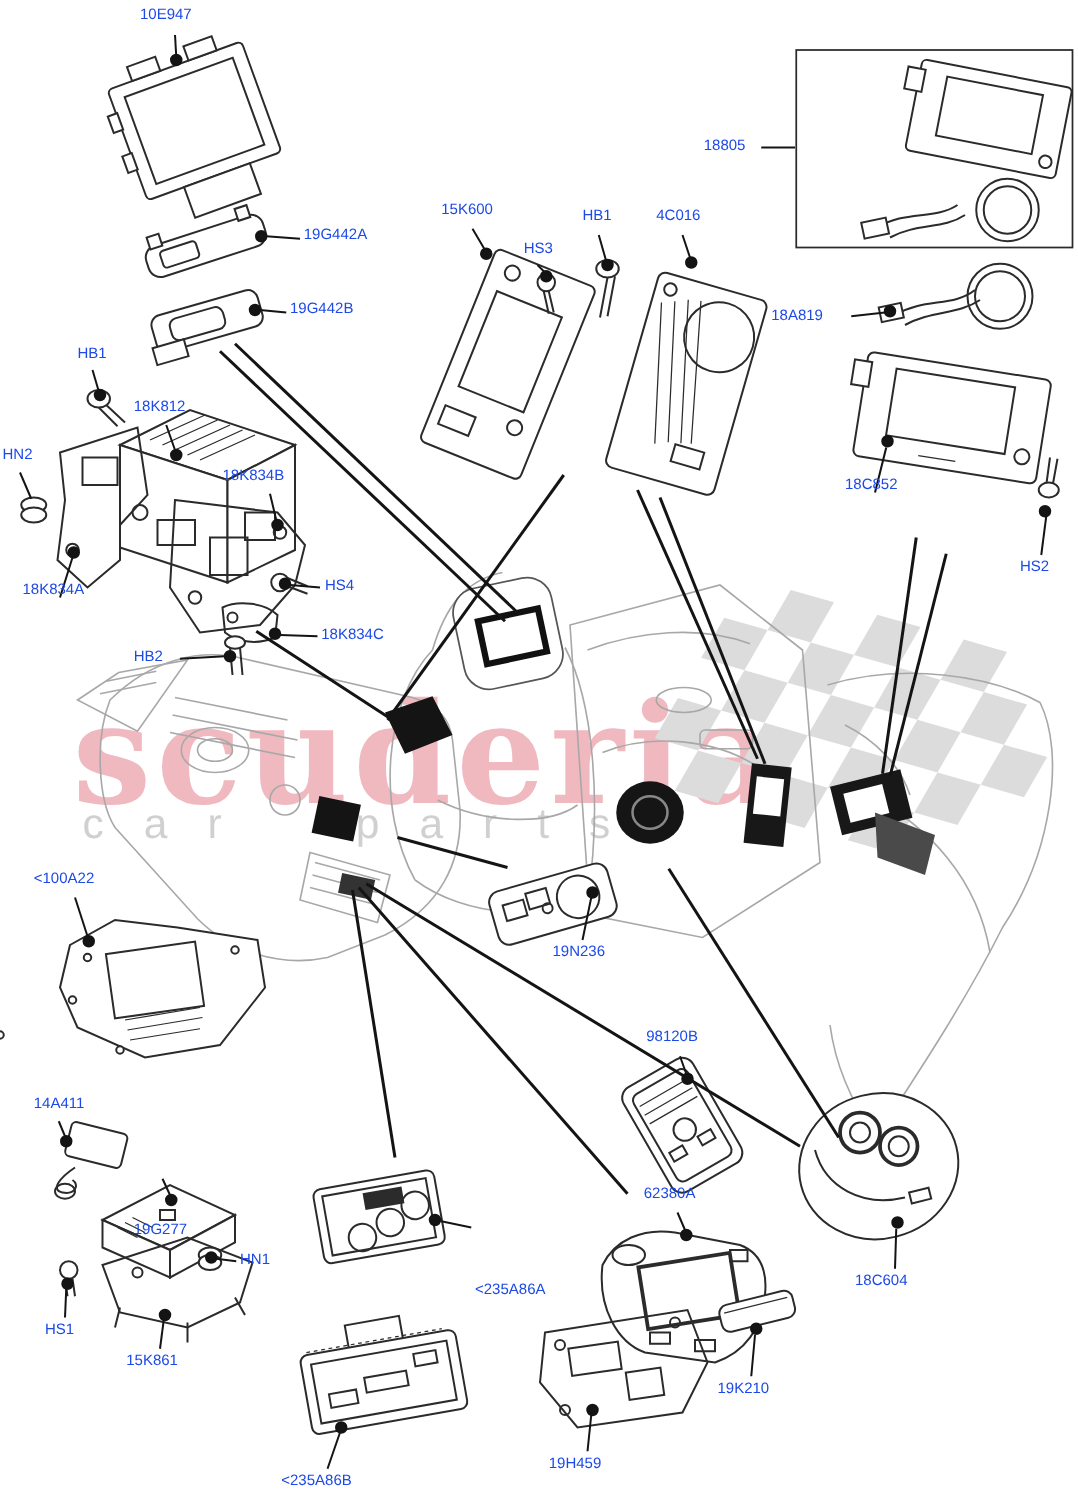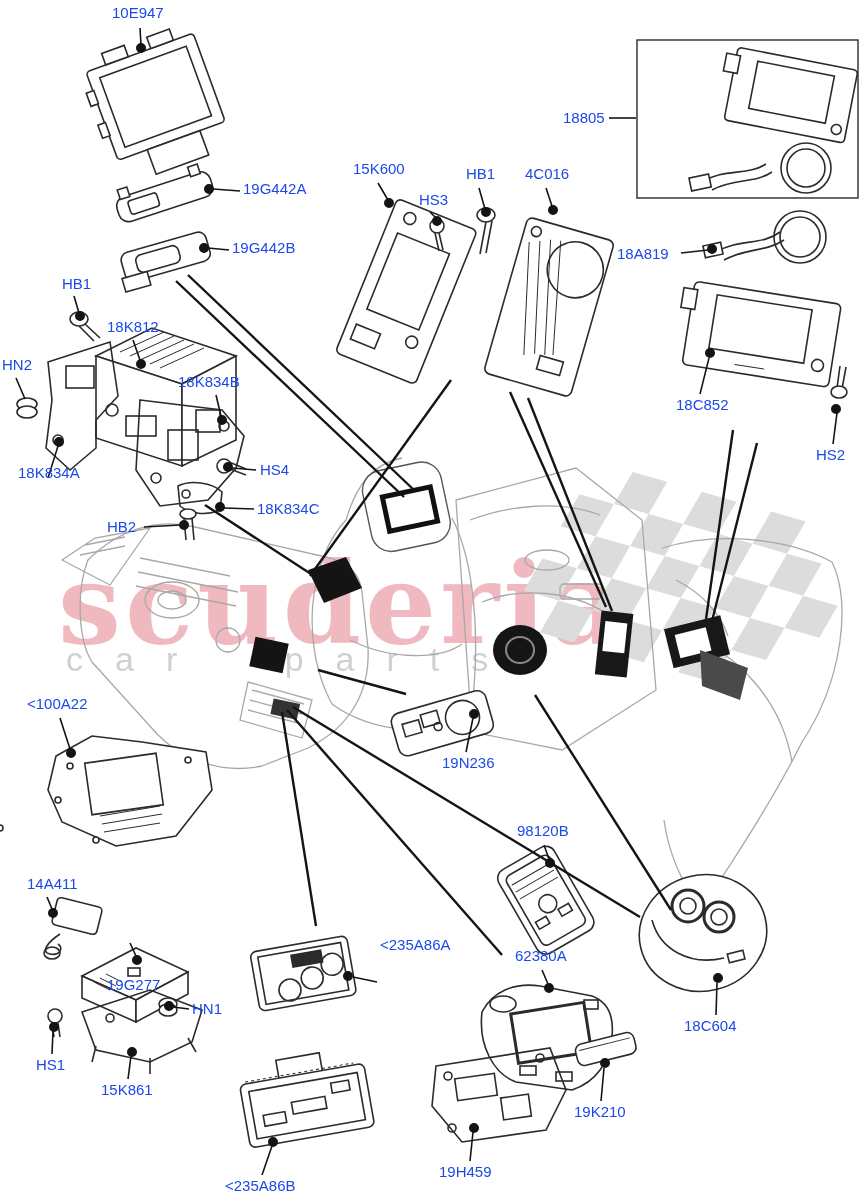--- a/index.html
+++ b/index.html
@@ -6,21 +6,21 @@
   #stage{position:relative;width:862px;height:1200px;background:#ffffff;overflow:hidden;
          font-family:"Liberation Sans",sans-serif;}
   #wm{position:absolute;left:0;top:0;width:862px;height:1200px;z-index:1;}
   .wm-big{position:absolute;left:58px;top:538px;font-family:"DejaVu Serif",serif;
           font-weight:bold;font-size:112px;letter-spacing:4px;color:rgba(214,80,96,0.40);
           white-space:nowrap;}
   .wm-small{position:absolute;left:66px;top:640px;font-family:"Liberation Sans",sans-serif;
           font-size:34px;letter-spacing:32px;word-spacing:34px;color:rgba(170,170,170,0.55);
           white-space:nowrap;}
   svg#art{position:absolute;left:0;top:0;z-index:2;}
-  .lbl{position:absolute;z-index:3;font-size:15px;color:#1c49e8;white-space:nowrap;cursor:pointer;}
+  .lbl{position:absolute;z-index:3;font-size:12px;color:#1c49e8;white-space:nowrap;cursor:pointer;}
 </style>
 </head>
 <body>
 
 <div id="stage">
 
   <div id="wm">
     <div class="wm-big">scuderia</div>
     <div class="wm-small">car parts</div>
   </div>
@@ -435,29 +435,29 @@
   <div class="lbl" style="left:563px;top:109px">18805</div>
   <div class="lbl" style="left:617px;top:245px">18A819</div>
   <div class="lbl" style="left:62px;top:275px">HB1</div>
   <div class="lbl" style="left:107px;top:318px">18K812</div>
   <div class="lbl" style="left:2px;top:356px">HN2</div>
   <div class="lbl" style="left:178px;top:373px">18K834B</div>
   <div class="lbl" style="left:18px;top:464px">18K834A</div>
   <div class="lbl" style="left:260px;top:461px">HS4</div>
   <div class="lbl" style="left:257px;top:500px">18K834C</div>
   <div class="lbl" style="left:107px;top:518px">HB2</div>
-  <div class="lbl" style="left:676px;top:396px">18C852</div>
+  <div class="lbl" style="left:676px;top:380px">18C852</div>
   <div class="lbl" style="left:816px;top:446px">HS2</div>
   <div class="lbl" style="left:27px;top:695px">&lt;100A22</div>
   <div class="lbl" style="left:442px;top:754px">19N236</div>
   <div class="lbl" style="left:517px;top:822px">98120B</div>
   <div class="lbl" style="left:515px;top:947px">62380A</div>
   <div class="lbl" style="left:27px;top:875px">14A411</div>
   <div class="lbl" style="left:107px;top:976px">19G277</div>
   <div class="lbl" style="left:192px;top:1000px">HN1</div>
   <div class="lbl" style="left:36px;top:1056px">HS1</div>
   <div class="lbl" style="left:101px;top:1081px">15K861</div>
-  <div class="lbl" style="left:380px;top:936px">&lt;235A86A</div>
+  <div class="lbl" style="left:380px;top:1024px">&lt;235A86A</div>
   <div class="lbl" style="left:225px;top:1177px">&lt;235A86B</div>
   <div class="lbl" style="left:574px;top:1103px">19K210</div>
   <div class="lbl" style="left:439px;top:1163px">19H459</div>
   <div class="lbl" style="left:684px;top:1017px">18C604</div>
 </div>
 
 </body></html>

